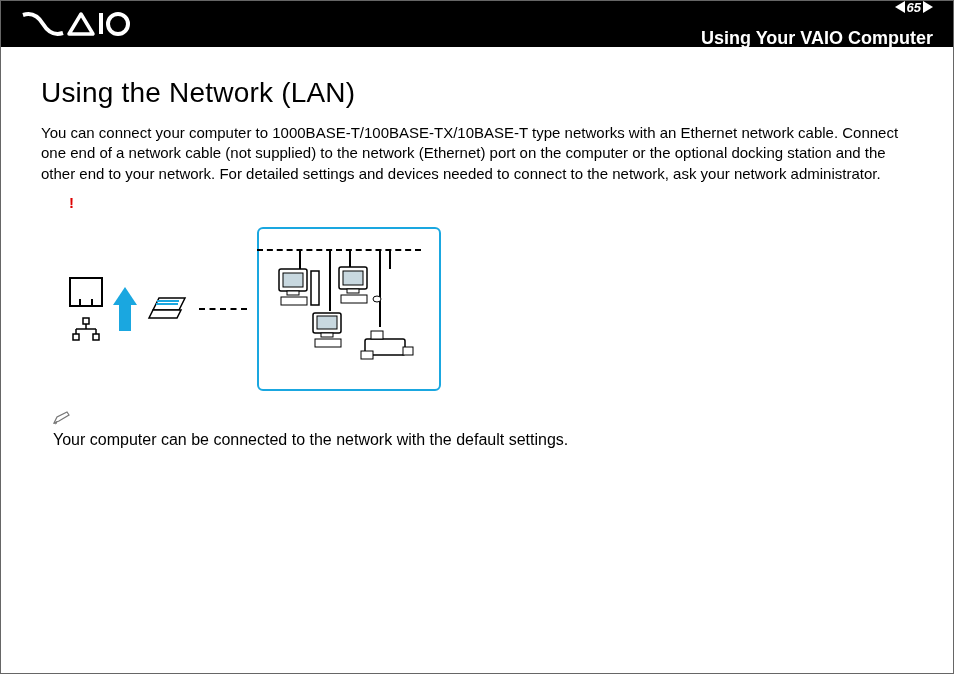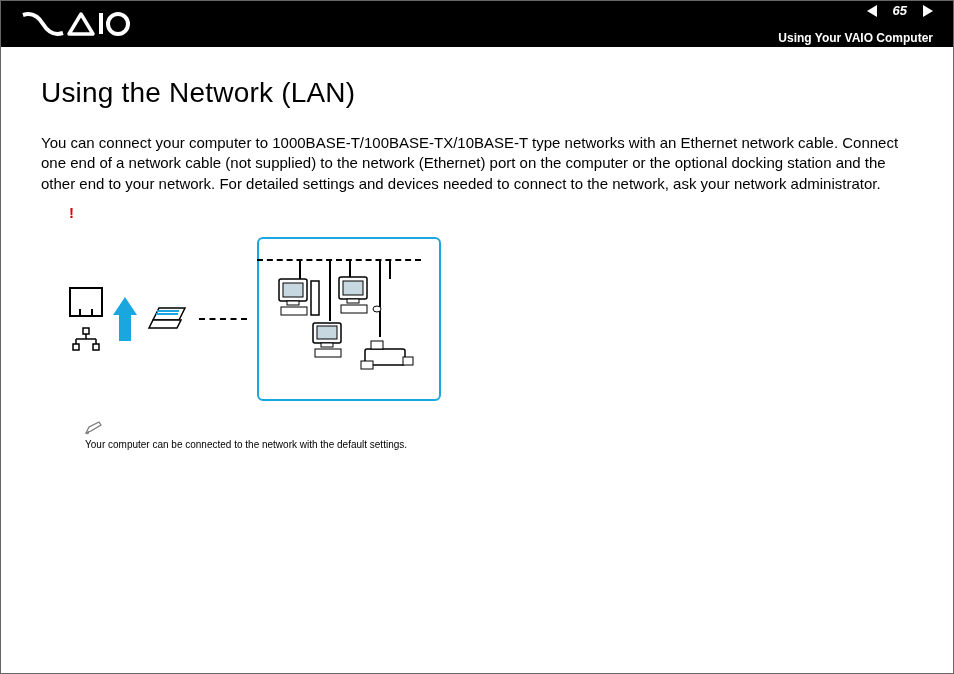--- a/index.html
+++ b/index.html
@@ -1,45 +1,45 @@
 <!DOCTYPE html>
 <html><head>
 <meta charset="utf-8">
 <style>
   html,body{margin:0;padding:0;font-family:Arial,Helvetica,sans-serif;color:#000;background:#fff}
   .page{width:954px;height:674px;border:1px solid #666;box-sizing:border-box;position:relative;overflow:hidden}
   .hdr{background:#000;color:#fff;height:46px;display:flex;align-items:center;justify-content:space-between;padding:0 20px}
   .logo{display:flex;align-items:center;height:100%}
   .logo svg{display:block}
   .hdr-right{display:flex;flex-direction:column;align-items:flex-end;font-size:13px}
-  .pagebar{display:flex;align-items:center;gap:16px;font-style:italic;font-weight:bold}
+  .pagebar{display:flex;align-items:center;gap:2px;font-style:italic;font-weight:bold}
   .tri{width:0;height:0;border-top:6px solid transparent;border-bottom:6px solid transparent}
   .tri.l{border-right:10px solid #fff}
   .tri.r{border-left:10px solid #fff}
-  .hdr-sub{font-weight:bold;font-size:12px;margin-top:13px}
+  .hdr-sub{font-weight:bold;font-size:18px;margin-top:13px}
   .content{padding:30px 40px 10px 40px}
-  h1{font-weight:normal;font-size:28px;margin:0 0 24px 0;letter-spacing:.2px}
+  h1{font-weight:normal;font-size:28px;margin:0 0 14px 0;letter-spacing:.2px}
   .lead{font-size:15px;line-height:1.35;margin-bottom:10px}
   .note{margin-left:28px;font-size:14px}
   .note .bang{color:#d00;font-weight:bold;display:block;font-size:15px;margin-bottom:2px}
   .dia-row{display:flex;align-items:center;gap:10px;margin:16px 0 20px 28px}
   .port-col{display:flex;flex-direction:column;align-items:center;gap:10px}
   .rj45{width:30px;height:26px;border:2px solid #000;display:flex;justify-content:center;position:relative}
   .rj45::after{content:"";position:absolute;bottom:-2px;left:8px;width:10px;height:6px;border:2px solid #000;border-top:none;background:#fff}
   .net-icon svg{display:block}
   .arrow-col{display:flex;flex-direction:column;align-items:center}
   .arrow-up{width:0;height:0;border-left:12px solid transparent;border-right:12px solid transparent;border-bottom:18px solid #1aa7e0}
   .arrow-stem{width:12px;height:26px;background:#1aa7e0}
   .laptop svg{display:block}
   .dashed{border-top:2px dashed #000;width:48px;height:0}
   .panel{border:2px solid #1aa7e0;border-radius:6px;width:180px;height:160px;position:relative}
   .panel .wire{position:absolute;background:#000}
   .pc{position:absolute}
   .pc svg{display:block}
-  .note2{margin-left:44px;font-size:10px;margin-top:6px}
+  .note2{margin-left:12px;font-size:16px;margin-top:6px}
   .pencil-icon{display:inline-block;margin-bottom:2px}
 </style>
 </head>
 <body>
 
 <div class="page">
 
   <div class="hdr">
     <div class="logo">
       <svg width="110" height="26" viewBox="0 0 110 26">

